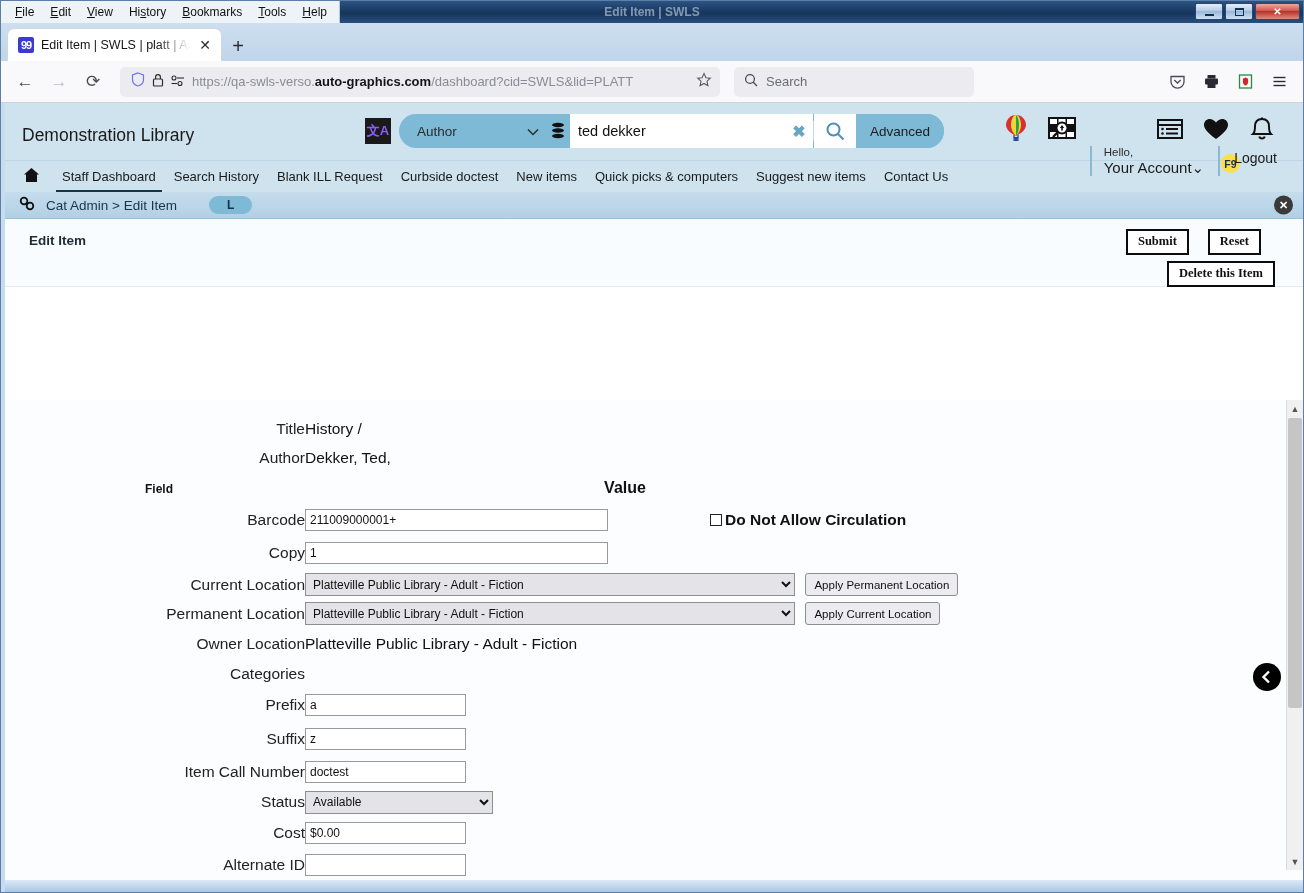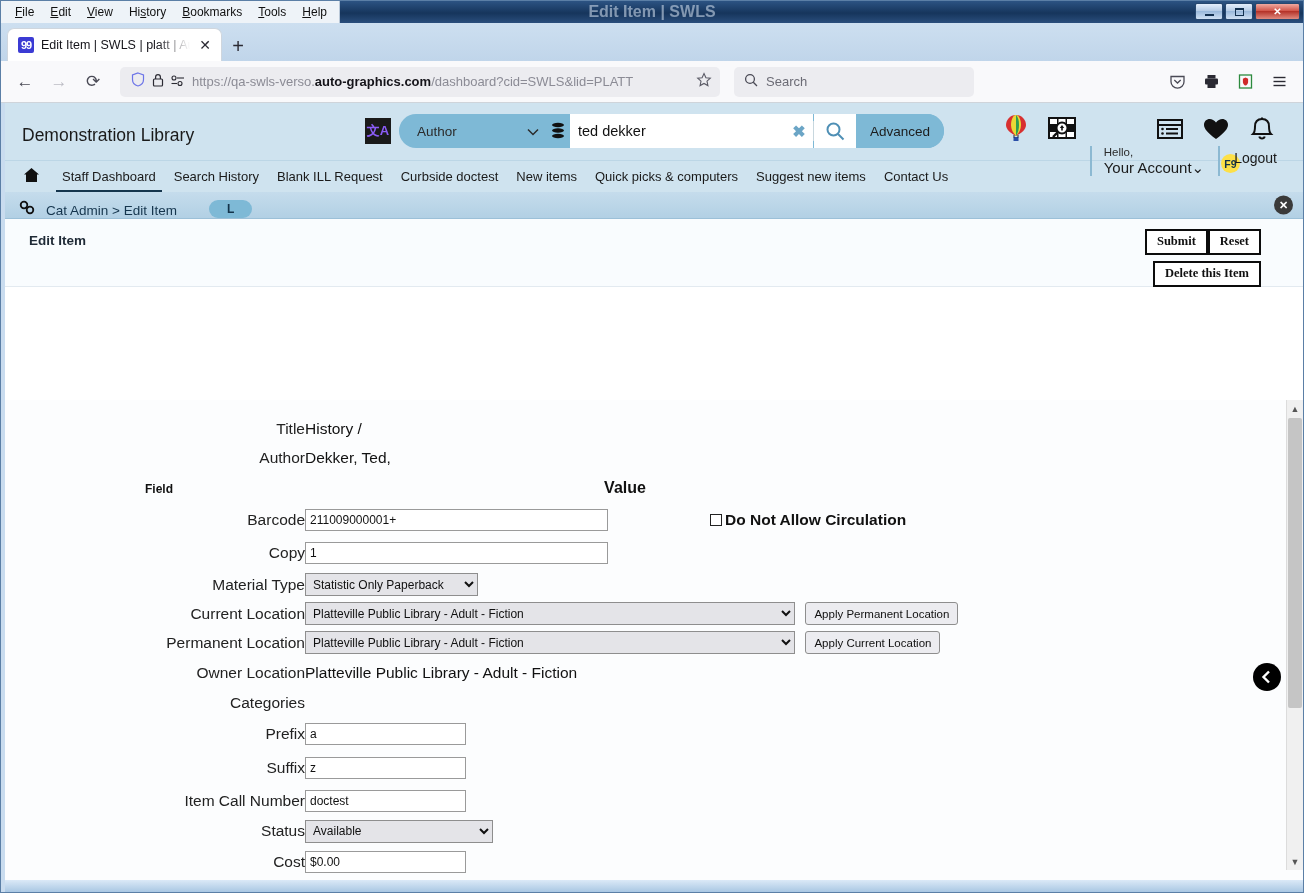--- a/index.html
+++ b/index.html
@@ -31,21 +31,21 @@
     padding: 0 4px 0 6px;
     border-right: 1px solid #b9c8d8;
   }
   .menubar .mi {
     font-size: 12px; color: #111;
     padding: 2px 8px; cursor: default; white-space: nowrap;
   }
   .menubar .mi u { text-decoration: underline; }
   .win-title {
     position: absolute; left: 0; right: 0; text-align: center;
-    font-size: 16px; color: #d8e4f2; pointer-events: none;
+    font-size: 12px; color: #d8e4f2; pointer-events: none;
     font-weight: bold; opacity: .55;
   }
   .wbtns { position: absolute; right: 3px; top: 2px; display: flex; gap: 2px; }
   .wbtn {
     width: 28px; height: 17px; border: 1px solid #27486f;
     border-radius: 2px;
     background: linear-gradient(180deg,#e4eefb 0%,#b6ccE6 45%,#9ab9db 50%,#cfe0f3 100%);
     display: flex; align-items: center; justify-content: center;
     font-size: 10px; color: #12304f; font-weight: bold;
   }
@@ -192,21 +192,21 @@
     font-size: 13px; color: #1a1a1a; text-decoration: none;
     padding: 6px 9px; white-space: nowrap; position: relative;
   }
   .navstrip a.active::after {
     content: ""; position: absolute; left: 3px; right: 3px; bottom: -3px;
     height: 3px; background: #15354d;
   }
 
   .crumbbar {
     background: linear-gradient(180deg,#c5dcec 0%,#b2d0e4 100%);
-    height: 27px; display: flex; align-items: flex-end; gap: 10px;
+    height: 27px; display: flex; align-items: center; gap: 10px;
     padding-left: 14px; position: relative;
     border-bottom: 1px solid #9cc0d8;
   }
   .crumbbar .chain { font-size: 13px; color: #111; }
   .crumbbar .crumbs { font-size: 13.5px; color: #15354d; }
   .lpill {
     background: #7eb9d6; color: #13334a; font-weight: bold;
     border-radius: 9px; font-size: 12px; padding: 2px 18px; margin-left: 22px;
   }
   .closecircle {
@@ -215,22 +215,22 @@
     color: #fff; font-size: 11px; display: flex; align-items: center;
     justify-content: center; font-weight: bold;
   }
 
   .panelhead {
     background: #f9fcfe; height: 68px; position: relative;
     padding: 14px 0 0 24px;
     border-bottom: 1px solid #e3eaf0;
   }
   .panelhead .ptitle { font-size: 13.5px; font-weight: bold; color: #1f2a36; }
-  .btnrow1 { position: absolute; right: 42px; top: 10px; display: flex; gap: 0; border-radius: 7px; }
-  .btnrow2 { position: absolute; right: 42px; top: 42px; display: flex; }
+  .btnrow1 { position: absolute; right: 42px; top: 10px; display: flex; gap: 19px; border-radius: 7px; }
+  .btnrow2 { position: absolute; right: 28px; top: 42px; display: flex; }
   .btn {
     border: 2px solid #0c0c0c; background: #ffffff;
     font-size: 12.5px; font-weight: bold; color: #111;
     padding: 3px 10px; line-height: 1.25; font-family: "Liberation Serif", serif;
   }
 
   .formarea {
     position: absolute; left: 0; right: 0; top: 297px; bottom: 0;
     background: #fcfdfe; overflow: hidden;
   }
@@ -580,29 +580,20 @@
           </td>
         </tr>
         <tr style="height:35px">
           <td class="lab">Copy</td>
           <td>
             <input class="tf w300" type="text" value="1" style="">
           </td>
           <td></td>
         </tr>
         <tr style="height:29px">
-          <td class="lab">Material Type</td>
-          <td>
-            <select class="sel w170">
-              <option>Statistic Only Paperback</option>
-            </select>
-          </td>
-          <td></td>
-        </tr>
-        <tr style="height:29px">
           <td class="lab">Current Location</td>
           <td colspan="2">
             <select class="sel w490">
               <option>Platteville Public Library - Adult - Fiction</option>
             </select>
             <button class="applybtn">Apply Permanent Location</button>
           </td>
         </tr>
         <tr style="height:29px">
           <td class="lab">Permanent Location</td>

